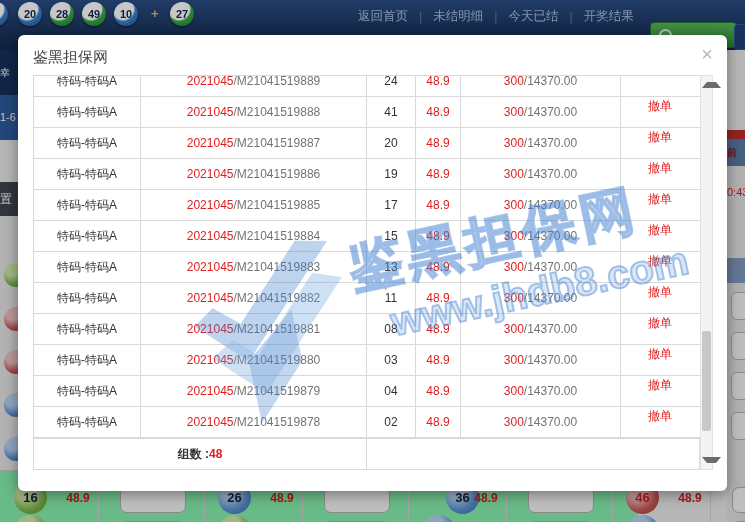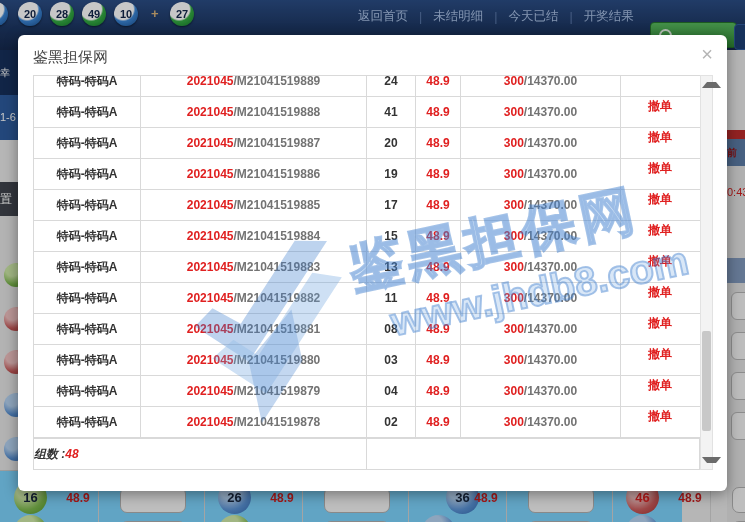--- a/index.html
+++ b/index.html
@@ -43,53 +43,53 @@
   .rs1{top:50px;height:80px;background:#2c4a7c;color:#fff;font-size:11px;padding-top:8px;}
   .rsred{top:130px;height:9px;background:#bb2c2c;}
   .rs2{top:139px;height:27px;background:#5b7ba6;color:#9c1010;font-weight:bold;font-size:10px;line-height:27px;}
   .rs3{top:166px;height:92px;background:#e2e2e2;color:#d02020;font-size:11px;padding-top:20px;}
   .rs4{top:258px;height:25px;background:#8099bd;}
   .rs5{top:283px;height:239px;background:#e2e2e2;}
   .rinput{position:absolute;left:731px;width:26px;height:26px;border:1px solid #b5b5b5;
           border-radius:6px 0 0 6px;background:#f2f2f2;}
   
   #grid{position:absolute;left:0;top:470px;width:638px;height:52px;
-        background:#7dd3fc;border-top:1px solid #c9c9c9;padding-left:44px;}
+        background:#86efac;border-top:1px solid #c9c9c9;}
   .gvline{position:absolute;top:0;width:1px;height:52px;background:#d2d2d2;}
   .gball{position:absolute;width:33px;height:33px;border-radius:50%;
          display:flex;align-items:center;justify-content:center;
          font-size:13px;font-weight:bold;color:#16253d;}
   .gball.green{background:radial-gradient(circle at 35% 28%,#cfe9a8 0 28%,#7db84e 62%,#4f9028 100%);}
   .gball.blue{background:radial-gradient(circle at 35% 28%,#b7d4f2 0 28%,#5a92d4 62%,#2f66ad 100%);}
   .gball.red{background:radial-gradient(circle at 35% 28%,#f0c0c0 0 28%,#c95b5b 62%,#a03030 100%);}
   .godds{position:absolute;width:44px;text-align:center;font-size:12px;font-weight:bold;color:#cf1f1f;}
   .ginput{position:absolute;width:64px;height:24px;border:1px solid #b0b0b0;border-radius:7px;background:#f4f4f4;}
   
   #overlay{position:absolute;inset:0;background:rgba(0,0,0,0.22);z-index:2;}
   
   #modal{position:absolute;left:18px;top:35px;width:709px;height:456px;background:#fff;
          border-radius:6px;z-index:3;box-shadow:0 3px 14px rgba(0,0,0,.4);}
   .mtitle{position:absolute;left:15px;top:13px;font-size:15px;color:#444;}
   .mclose{position:absolute;right:14px;top:9px;font-size:20px;color:#b5b5b5;cursor:pointer;line-height:20px;}
   
   #tscroll{position:absolute;left:15px;top:40px;width:667px;height:363px;overflow:hidden;
            border-left:1px solid #d9d9d9;border-right:1px solid #d9d9d9;border-top:1px solid #d9d9d9;}
   .trow{display:flex;height:31px;border-bottom:1px solid #d9d9d9;box-sizing:border-box;
-        font-size:12px;font-weight:bold;color:#333;}
+        font-size:12px;font-weight:normal;color:#333;}
   .trow.clipped{margin-top:-10px;}
   .tc{display:flex;align-items:center;justify-content:center;box-sizing:border-box;
       border-right:1px solid #d9d9d9;height:100%;white-space:nowrap;overflow:hidden;}
   .tc:last-child{border-right:none;margin-top:25px;}
   .c1{width:107px;}.c2{width:226px;}.c3{width:49px;}.c4{width:45px;}.c5{width:160px;}.c6{width:78px;}
   .red{color:#e02020;}
   .grn{color:#737373;}
   .cancel{color:#e02020;cursor:pointer;text-decoration:none;}
   #tfoot{position:absolute;left:15px;top:403px;width:667px;height:32px;box-sizing:border-box;
          border:1px solid #d9d9d9;display:flex;font-size:12px;font-weight:bold;color:#333;}
-  .fcell{display:flex;align-items:center;box-sizing:border-box;height:100%;font-style:italic;}
+  .fcell{display:flex;align-items:center;justify-content:center;box-sizing:border-box;height:100%;}
   .f1{width:333px;border-right:1px solid #d9d9d9;}
   .f2{width:332px;}
   
   #sbar{position:absolute;left:682px;top:40px;width:13px;height:395px;background:#f3f3f3;
         border:1px solid #e2e2e2;box-sizing:border-box;}
   .sarrow{position:absolute;left:1px;width:9px;height:0;border-left:5px solid transparent;
           border-right:5px solid transparent;cursor:pointer;}
   .sup{top:6px;border-bottom:6px solid #6b6b6b;}
   .sdown{bottom:6px;border-top:6px solid #6b6b6b;}
   .sthumb{position:absolute;left:1px;top:255px;width:9px;height:100px;background:#c8c8c8;

